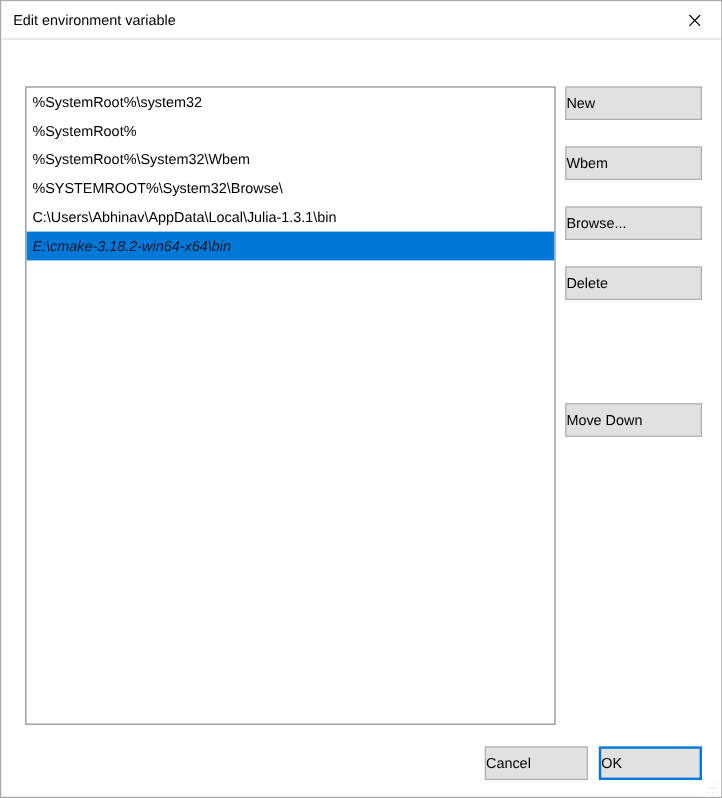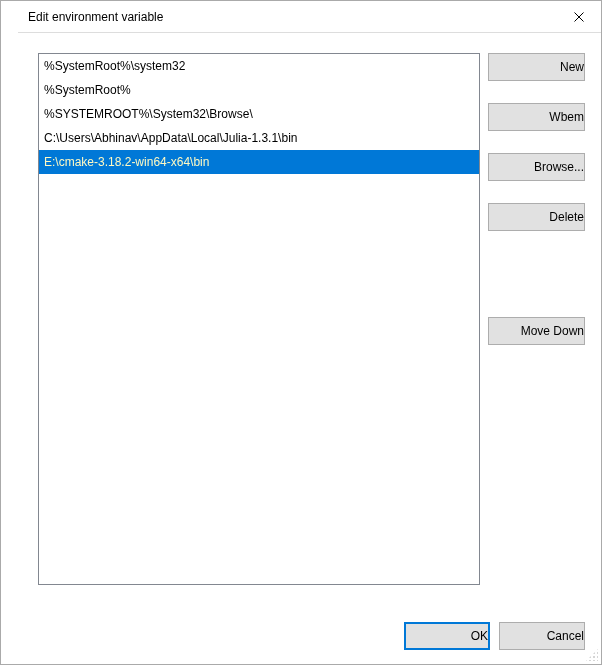--- a/index.html
+++ b/index.html
@@ -15,21 +15,20 @@
       height: 665px;
       overflow: hidden;
     }
     .window {
       width: 602px;
       height: 665px;
       background: #ffffff;
       border: 1px solid #aaaaaa;
       display: flex;
       flex-direction: column;
-      padding-left: 17px;
     }
     .titlebar {
       height: 32px;
       display: flex;
       align-items: center;
       justify-content: space-between;
       padding: 0 0 0 10px;
       font-size: 12px;
       color: #000000;
       border-bottom: 1px solid #dddddd;
@@ -51,20 +50,21 @@
     .content {
       flex: 1;
       padding: 20px 16px 14px 20px;
       display: flex;
       flex-direction: column;
     }
     .main-area {
       display: flex;
       gap: 8px;
       flex: 1;
+      margin-top: 19px;
     }
     .listbox {
       width: 442px;
       height: 532px;
       border: 1px solid #828790;
       background: #ffffff;
       overflow: hidden;
     }
     .list-item {
       height: 24px;
@@ -72,38 +72,39 @@
       padding: 0 5px;
       font-size: 12px;
       color: #000000;
       white-space: nowrap;
       overflow: hidden;
       text-overflow: ellipsis;
       cursor: default;
     }
     .list-item.selected {
       background: #0078d7;
-      color: #fef9c3;
+      color: #0f172a;
+      font-style: italic;
     }
     .button-column {
       flex: 1;
       display: flex;
       flex-direction: column;
       gap: 0;
     }
     .btn {
       width: 100%;
       height: 28px;
       background: #e1e1e1;
       border: 1px solid #adadad;
       font-family: 'Segoe UI', Tahoma, sans-serif;
       font-size: 12px;
       color: #000000;
       cursor: pointer;
-      text-align: right;
+      text-align: left;
       padding: 0;
     }
     .gap-small {
       height: 22px;
     }
     .gap-large {
       height: 64px;
     }
     .footer {
       display: flex;
@@ -155,20 +156,21 @@
         <line x1="9.5" y1="0.5" x2="0.5" y2="9.5" stroke="currentColor" stroke-width="1"></line>
       </svg>
     </div>
   </div>
 
   <div class="content" style="position:relative;">
     <div class="main-area">
       <div class="listbox" id="listbox">
           <div class="list-item">%SystemRoot%\system32</div>
           <div class="list-item">%SystemRoot%</div>
+          <div class="list-item">%SystemRoot%\System32\Wbem</div>
           <div class="list-item">%SYSTEMROOT%\System32\Browse\</div>
           <div class="list-item">C:\Users\Abhinav\AppData\Local\Julia-1.3.1\bin</div>
           <div class="list-item selected">E:\cmake-3.18.2-win64-x64\bin</div>
         </div>
 
       <div class="button-column">
         <button class="btn">New</button>
         <div class="gap-small"></div>
         <button class="btn">Wbem</button>
         <div class="gap-small"></div>
@@ -176,19 +178,19 @@
         <div class="gap-small"></div>
         <button class="btn">Delete</button>
         <div class="gap-large"></div>
         <div class="gap-small"></div>
         <button class="btn">Move Down</button>
         <div class="gap-large"></div>
       </div>
     </div>
 
     <div class="footer">
+      <button class="btn">Cancel</button>
       <button class="btn default">OK</button>
-      <button class="btn">Cancel</button>
     </div>
 
     <div class="resize-grip"></div>
   </div>
 </div>
 
 </body></html>

